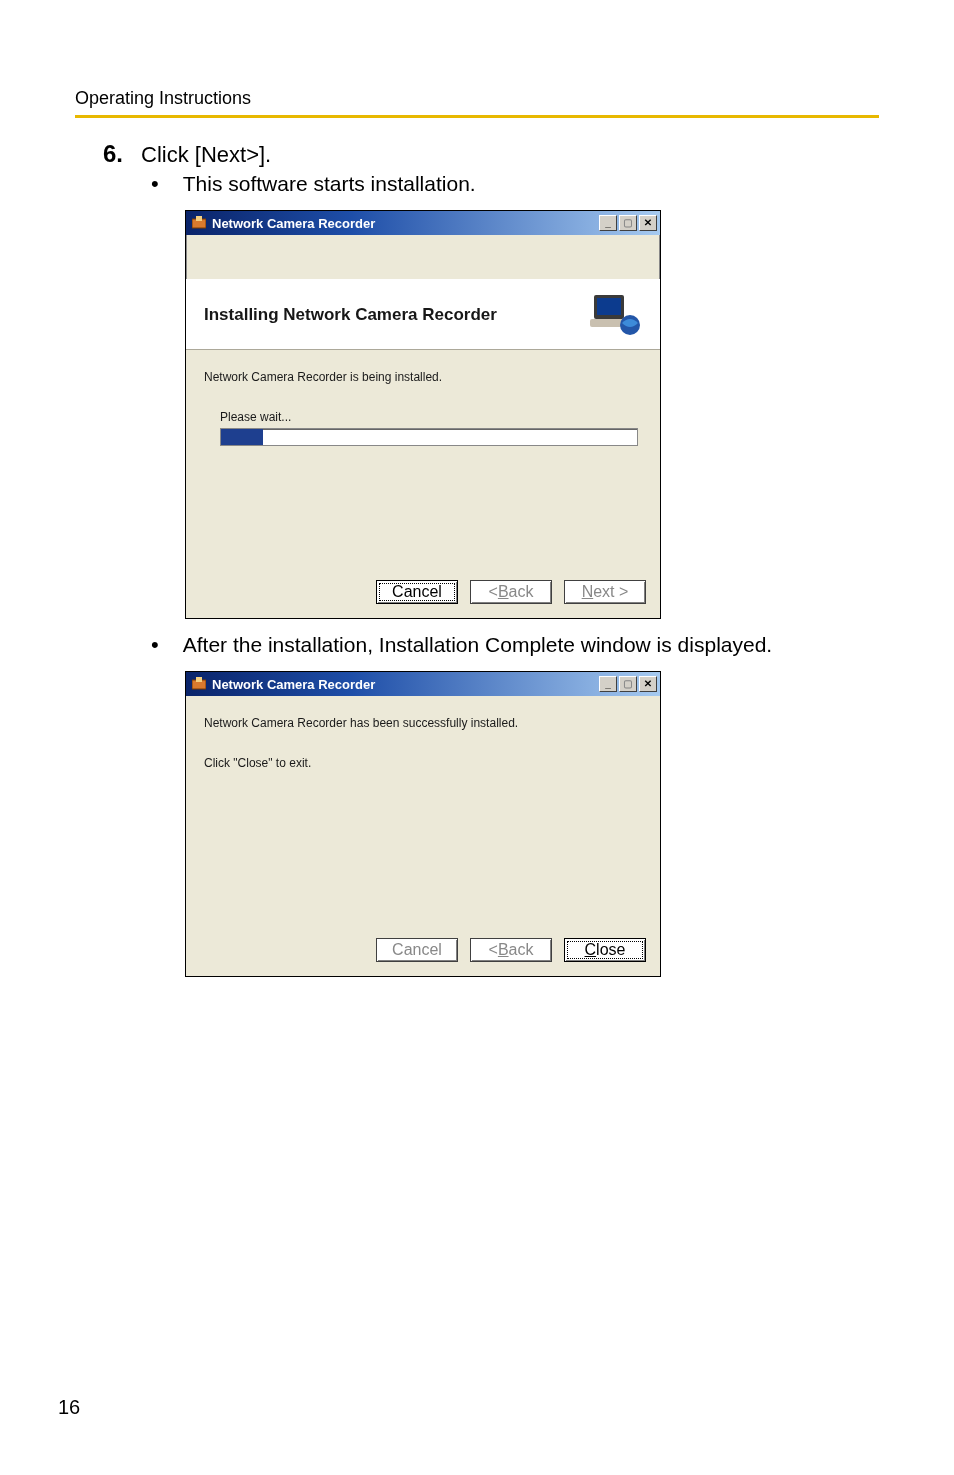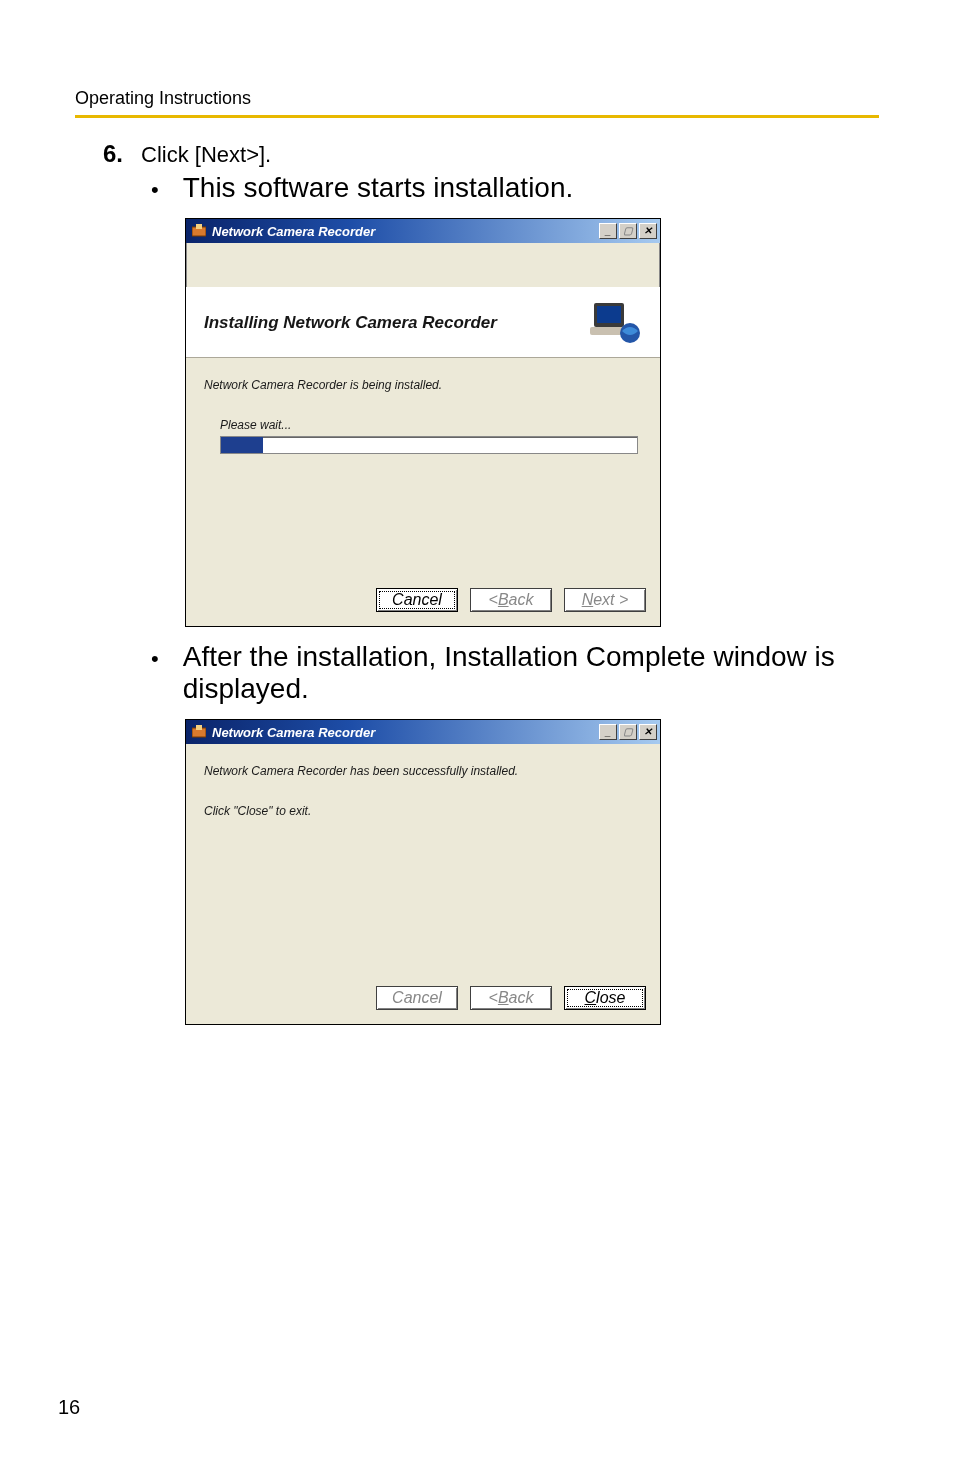--- a/index.html
+++ b/index.html
@@ -40,26 +40,26 @@
       align-items: baseline;
       margin-left: 76px;
       margin-bottom: 14px;
     }
     .bullet-dot {
       font-size: 22px;
       margin-right: 24px;
       line-height: 1;
     }
     .bullet-text {
-      font-size: 28px;
+      font-size: 21px;
+      text-align: center;
     }
     .dialog-wrap {
       margin-left: 110px;
       margin-bottom: 14px;
-      font-style: italic;
     }
     .dialog {
       width: 476px;
       border: 1px solid #000;
       background: #ece9d8;
       box-shadow: 0 0 0 1px #888 inset;
     }
     .titlebar {
       height: 24px;
       background: linear-gradient(to right, #0a246a 0%, #1e4ea8 35%, #a6caf0 100%);

